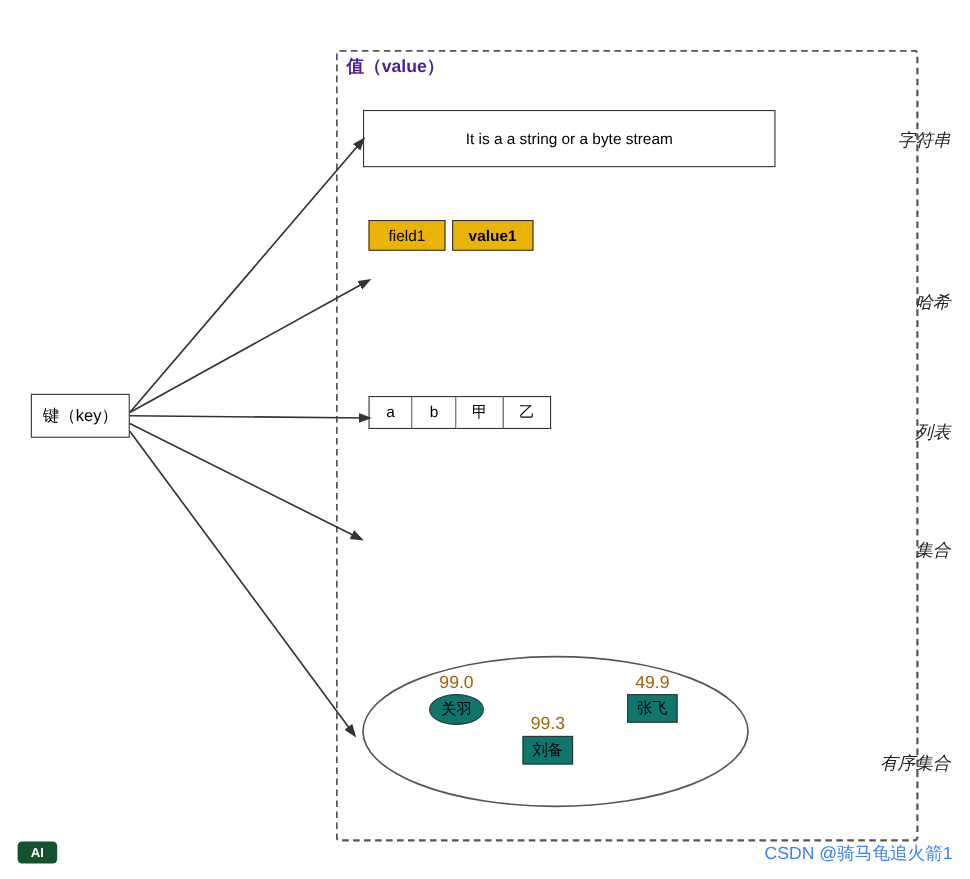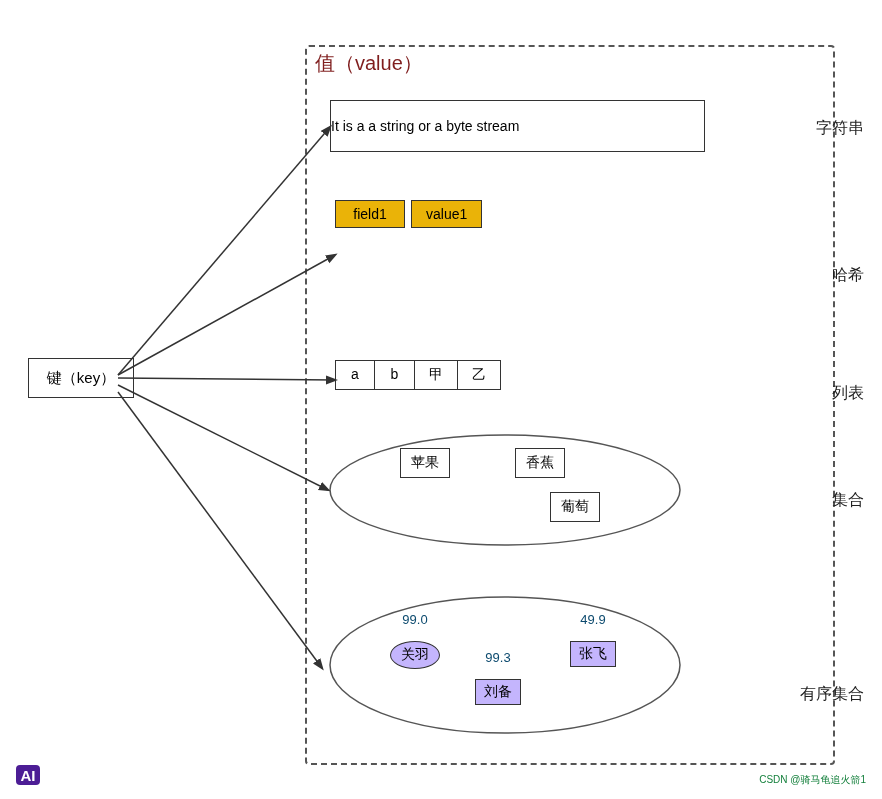--- a/index.html
+++ b/index.html
@@ -26,60 +26,62 @@
       width: 530px;
       height: 720px;
       border: 2px dashed #555;
       border-radius: 4px;
     }
 
     .value-label {
       position: absolute;
       left: 315px;
       top: 50px;
-      font-size: 20px;
-      font-weight: normal;
-      color: #7f1d1d;
+      font-size: 16px;
+      font-weight: bold;
+      color: #4c1d95;
     }
 
     
     .key-box {
       position: absolute;
       left: 28px;
       top: 358px;
-      width: 106px;
+      width: 90px;
       height: 40px;
       border: 1.5px solid #333;
       display: flex;
       align-items: center;
       justify-content: center;
       font-size: 15px;
       background: #fff;
     }
 
     
     .string-box {
       position: absolute;
       left: 330px;
       top: 100px;
       width: 375px;
       height: 52px;
       border: 1.5px solid #333;
       display: flex;
       align-items: center;
+      justify-content: center;
       font-size: 14px;
       background: #fff;
     }
 
     
     .label-right {
       position: absolute;
       font-size: 16px;
       color: #222;
       right: 18px;
+      font-style: italic;
     }
 
     .label-zifuchuan { top: 118px; }
     .label-hash { top: 265px; }
     .label-list { top: 383px; margin-left: 48px; }
     .label-set { top: 490px; }
     .label-zset { top: 684px; }
 
     
     .hash-area {
@@ -94,20 +96,21 @@
     .hash-cell {
       border: 1.5px solid #333;
       padding: 5px 14px;
       font-size: 14px;
       background: #eab308;
       min-width: 70px;
       text-align: center;
     }
     .hash-cell + .hash-cell {
       margin-left: 6px;
+      font-weight: bold;
     }
 
     
     .list-area {
       position: absolute;
       left: 335px;
       top: 360px;
       display: flex;
       gap: 0;
     }
@@ -157,58 +160,58 @@
       height: 100%;
     }
 
     
     .zset-item {
       position: absolute;
       text-align: center;
       font-size: 13px;
     }
     .zset-item .score {
-      font-size: 13px;
-      color: #0c4a6e;
+      font-size: 16px;
+      color: #a16207;
     }
     .zset-item .name-box {
       border: 1.5px solid #333;
       padding: 3px 8px;
-      background: #c4b5fd;
-      font-size: 14px;
-      margin-top: 14px;
+      background: #0f766e;
+      font-size: 14px;
+      margin-top: 1px;
     }
     .zset-item .name-box.oval {
       border-radius: 50%;
       padding: 4px 10px;
     }
 
     
     .watermark {
       position: absolute;
       right: 16px;
       bottom: 12px;
-      font-size: 10px;
-      color: #15803d;
+      font-size: 16px;
+      color: #3b82f6;
     }
 
     
     .ai-badge {
       position: absolute;
       left: 16px;
       bottom: 14px;
-      width: 24px;
+      width: 36px;
       height: 20px;
-      background: #4c1d95;
+      background: #14532d;
       border-radius: 4px;
       display: flex;
       align-items: center;
       justify-content: center;
       color: white;
-      font-size: 15px;
+      font-size: 12px;
       font-weight: bold;
     }
 
     
     .arrows-svg {
       position: absolute;
       top: 0;
       left: 0;
       width: 882px;
       height: 799px;
@@ -245,28 +248,20 @@
     </div>
   </div>
 
   <div class="list-area">
     <div class="list-cell">a</div>
     <div class="list-cell">b</div>
     <div class="list-cell">甲</div>
     <div class="list-cell">乙</div>
   </div>
 
-  <div class="set-ellipse-container">
-    <svg class="set-ellipse" viewBox="0 0 370 120">
-      <ellipse cx="185" cy="60" rx="175" ry="55" fill="none" stroke="#555" stroke-width="1.5"></ellipse>
-    </svg>
-    <div class="set-item" style="top:18px; left:80px;">苹果</div>
-    <div class="set-item" style="top:18px; left:195px;">香蕉</div>
-    <div class="set-item" style="top:62px; left:230px;">葡萄</div>
-  </div>
 
   <div class="zset-ellipse-container">
     <svg class="zset-ellipse" viewBox="0 0 370 150">
       <ellipse cx="185" cy="75" rx="175" ry="68" fill="none" stroke="#555" stroke-width="1.5"></ellipse>
     </svg>
     
     <div class="zset-item" style="top:22px; left:70px;">
       <div class="score">99.0</div>
       <div class="name-box oval">关羽</div>
     </div>

